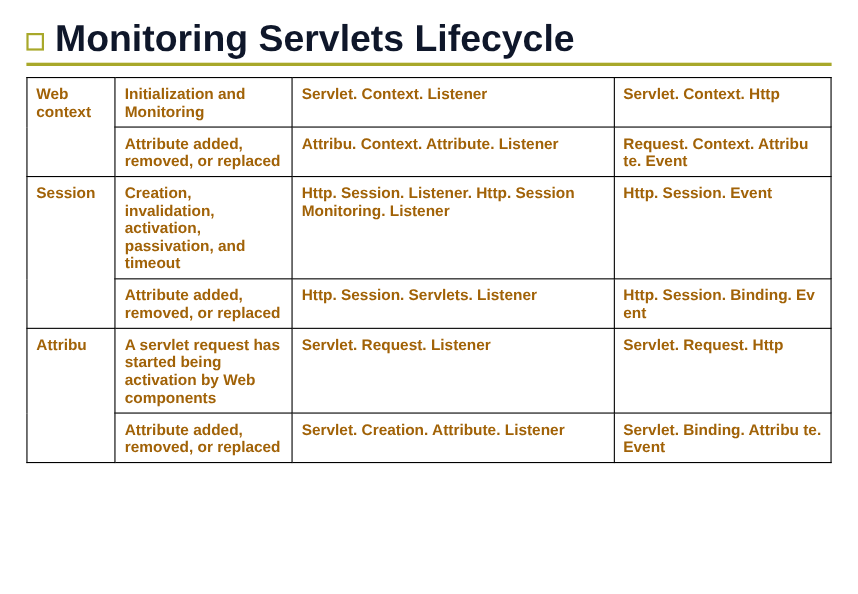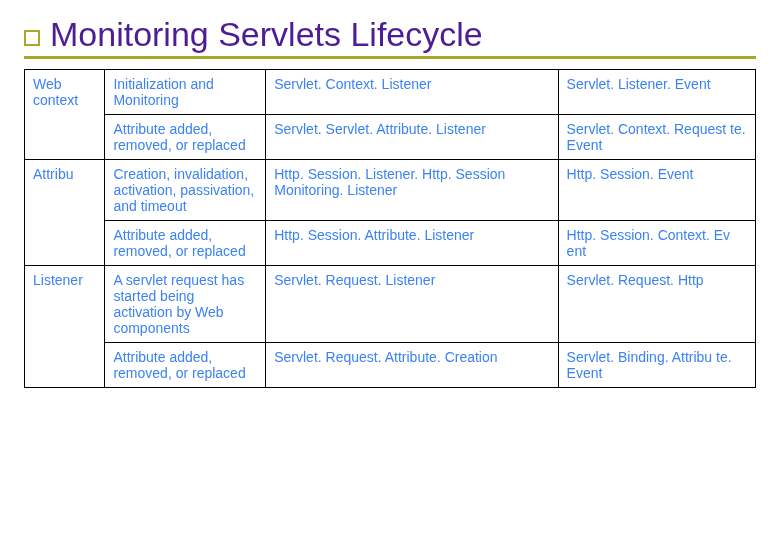--- a/index.html
+++ b/index.html
@@ -31,37 +31,38 @@
   .bullet {
     width: 12px;
     height: 12px;
     border: 2px solid #a8a82a;
     background: #fff;
     margin-top: 18px;
     flex-shrink: 0;
   }
   h1.title {
     font-size: 34px;
-    font-weight: normal;
+    font-weight: bold;
     margin: 0;
-    color: #4c1d95;
+    color: #0f172a;
     white-space: nowrap;
   }
   table.grid {
     border-collapse: collapse;
     width: 100%;
     table-layout: fixed;
   }
   table.grid td {
     border: 1.5px solid #000;
     padding: 6px 8px;
     font-size: 14px;
     vertical-align: top;
-    color: #3b82f6;
+    color: #a16207;
     word-wrap: break-word;
+    font-weight: bold;
   }
   col.c1 { width: 11%; }
   col.c2 { width: 22%; }
   col.c3 { width: 40%; }
   col.c4 { width: 27%; }
 </style>
 </head>
 <body>
 
 <div class="slide">
@@ -77,44 +78,44 @@
       <col class="c1">
         <col class="c2">
         <col class="c3">
         <col class="c4">
     </colgroup>
     <tbody>
       <tr>
         <td rowspan="2">Web context</td>
         <td>Initialization and Monitoring</td>
         <td>Servlet. Context. Listener</td>
-        <td>Servlet. Listener. Event</td>
+        <td>Servlet. Context. Http</td>
       </tr>
       <tr>
         <td>Attribute added, removed, or replaced</td>
-        <td>Servlet. Servlet. Attribute. Listener</td>
-        <td>Servlet. Context. Request te. Event</td>
+        <td>Attribu. Context. Attribute. Listener</td>
+        <td>Request. Context. Attribu te. Event</td>
       </tr>
       <tr>
-        <td rowspan="2">Attribu</td>
+        <td rowspan="2">Session</td>
         <td>Creation, invalidation, activation, passivation, and timeout</td>
         <td>Http. Session. Listener. Http. Session Monitoring. Listener</td>
         <td>Http. Session. Event</td>
       </tr>
       <tr>
         <td>Attribute added, removed, or replaced</td>
-        <td>Http. Session. Attribute. Listener</td>
-        <td>Http. Session. Context. Ev ent</td>
+        <td>Http. Session. Servlets. Listener</td>
+        <td>Http. Session. Binding. Ev ent</td>
       </tr>
       <tr>
-        <td rowspan="2">Listener</td>
+        <td rowspan="2">Attribu</td>
         <td>A servlet request has started being activation by Web components</td>
         <td>Servlet. Request. Listener</td>
         <td>Servlet. Request. Http</td>
       </tr>
       <tr>
         <td>Attribute added, removed, or replaced</td>
-        <td>Servlet. Request. Attribute. Creation</td>
+        <td>Servlet. Creation. Attribute. Listener</td>
         <td>Servlet. Binding. Attribu te. Event</td>
       </tr>
     </tbody>
   </table>
 </div>
 
 </body></html>

